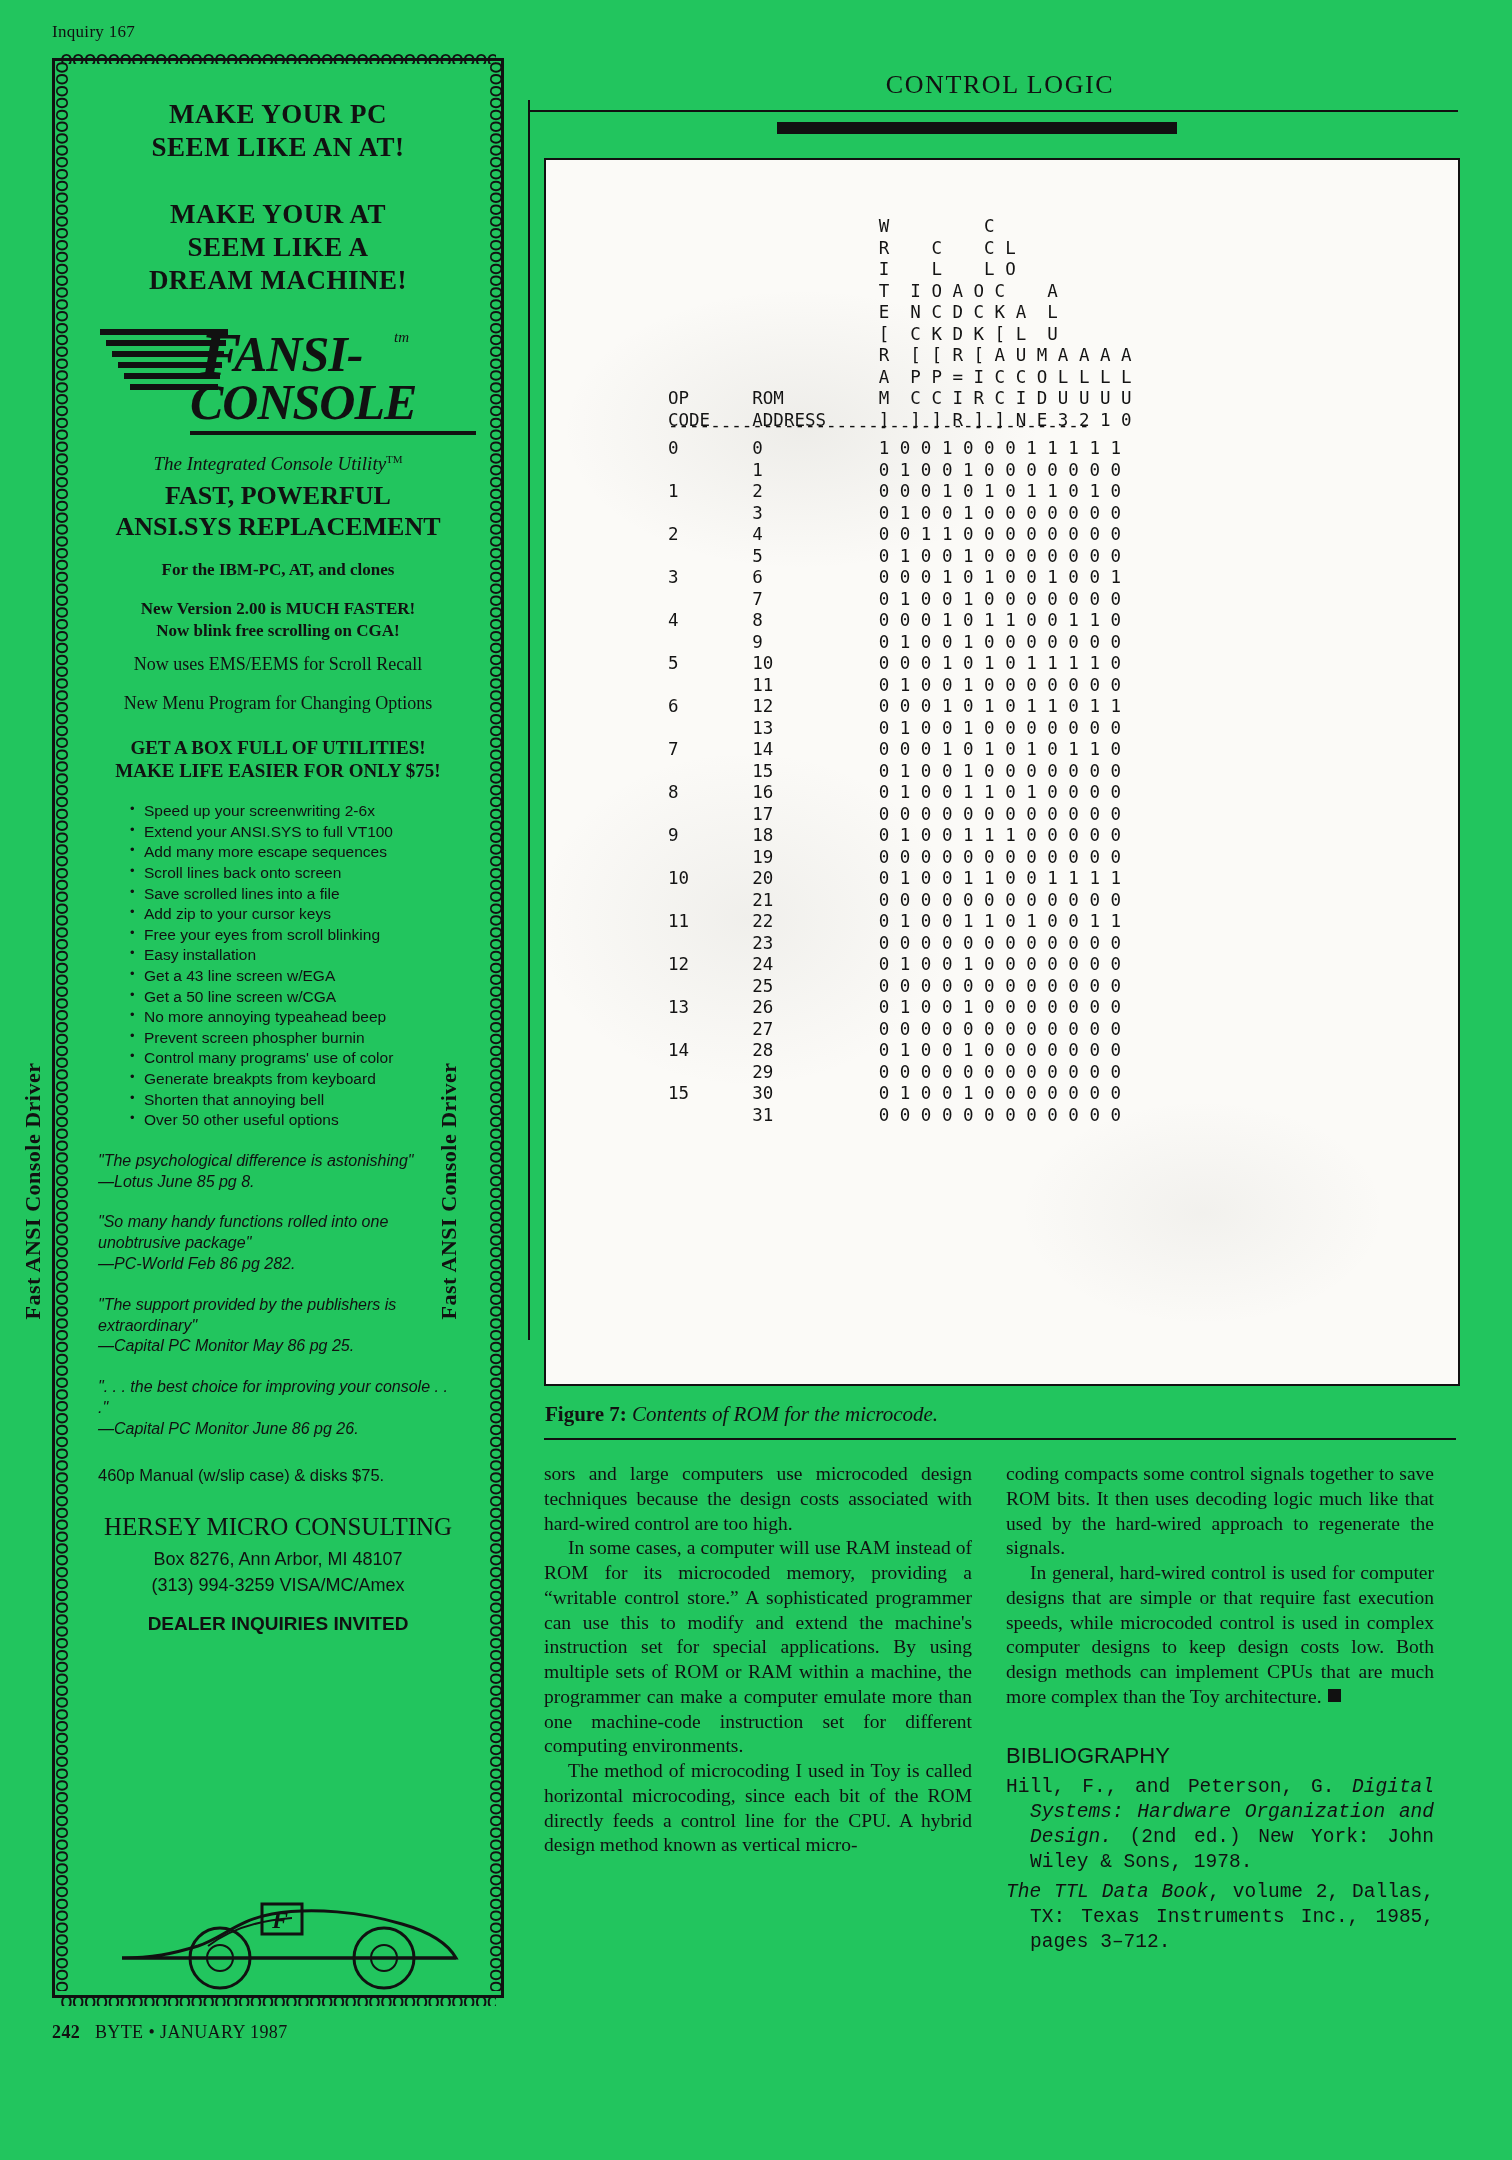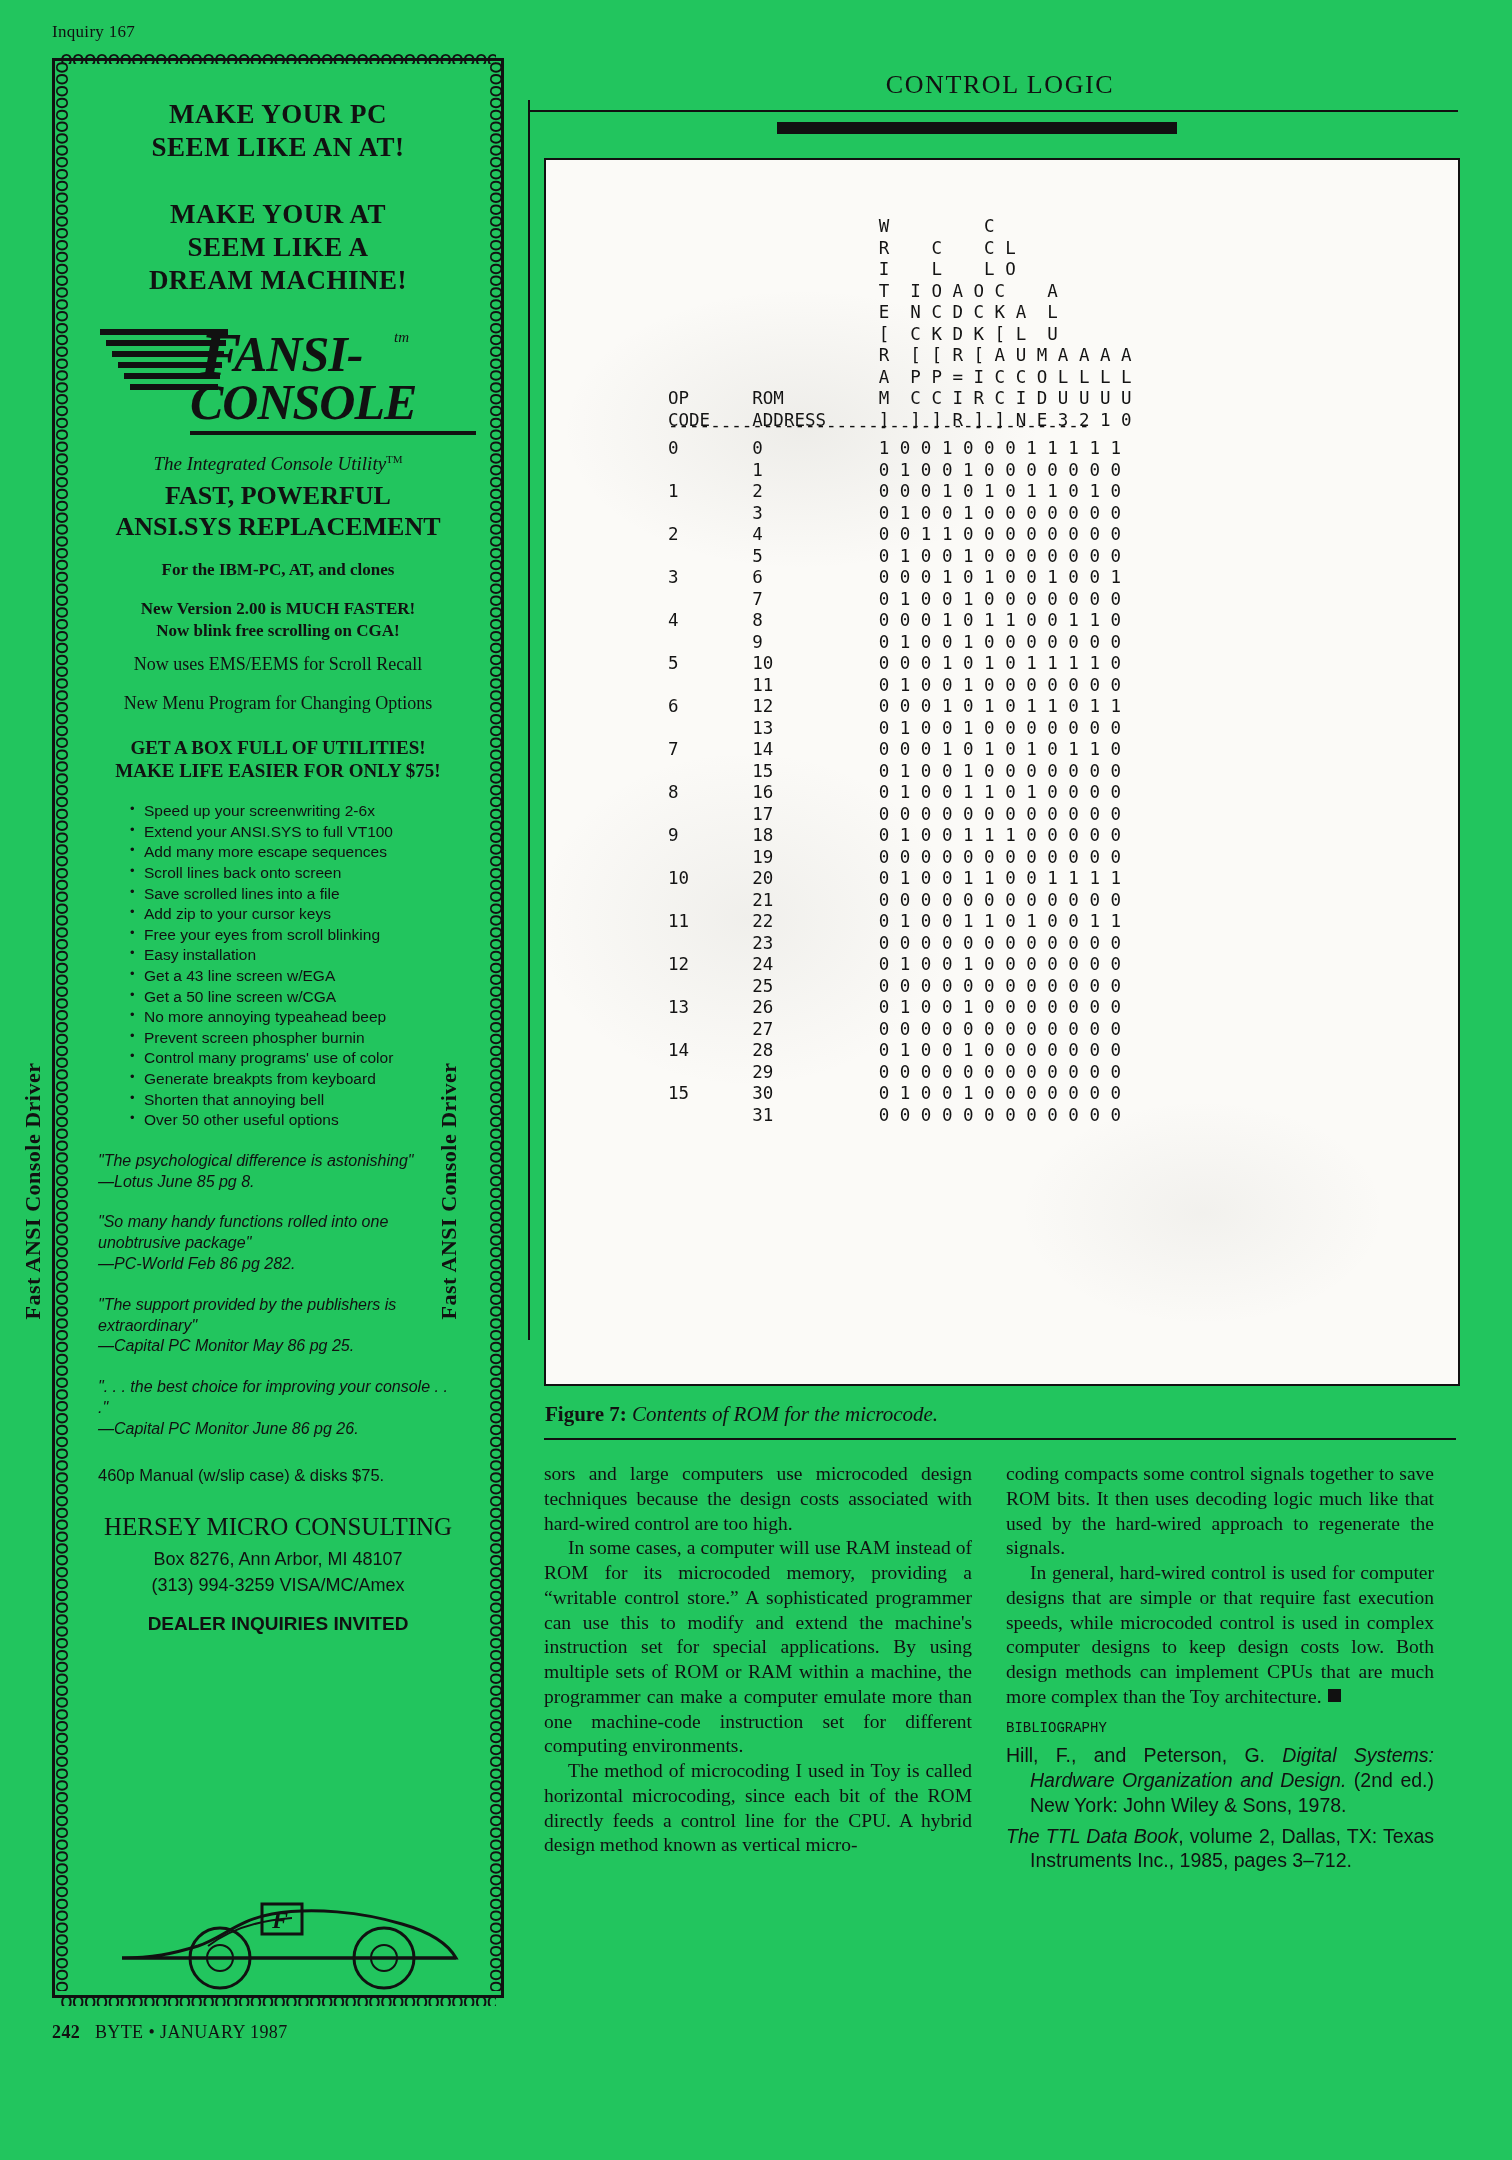--- a/index.html
+++ b/index.html
@@ -403,26 +403,26 @@
     line-height: 1.27;
     text-align: justify;
     hyphens: auto;
   }
   .col p { margin: 0; text-indent: 24px; }
   .col p.first { text-indent: 0; }
   .col-left { left: 544px; }
   .col-right { left: 1006px; }
 
   .biblio-title {
+    font-family: Liberation Sans, sans-serif;
+    font-size: 22px;
+    margin-top: 32px;
+  }
+  .biblio-entry {
     font-family: Liberation Mono, monospace;
-    font-size: 14px;
-    margin-top: 10px;
-  }
-  .biblio-entry {
-    font-family: Liberation Sans, sans-serif;
     font-size: 19.5px;
     line-height: 1.27;
     margin-top: 6px;
     padding-left: 24px;
     text-indent: -24px;
     text-align: justify;
   }
   .biblio-entry i { font-style: italic; }
   .endmark {
     display: inline-block;

